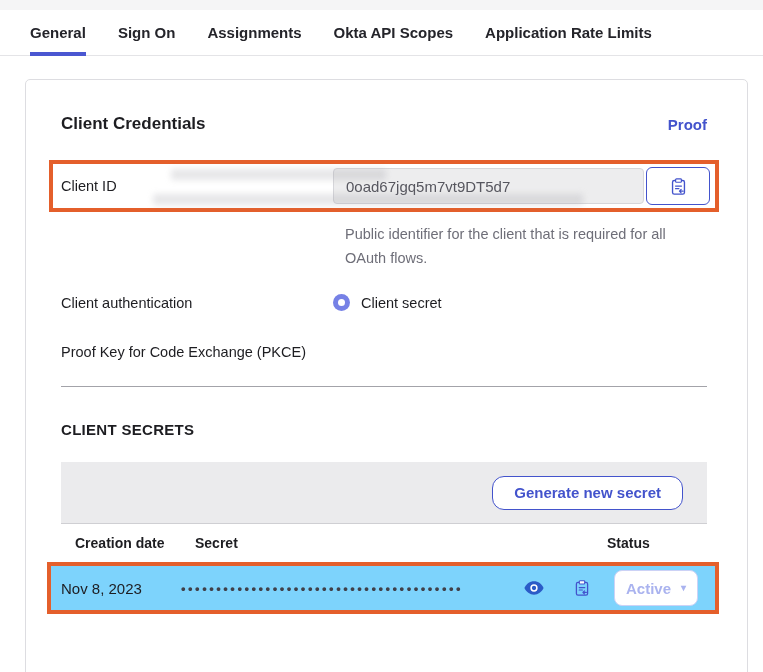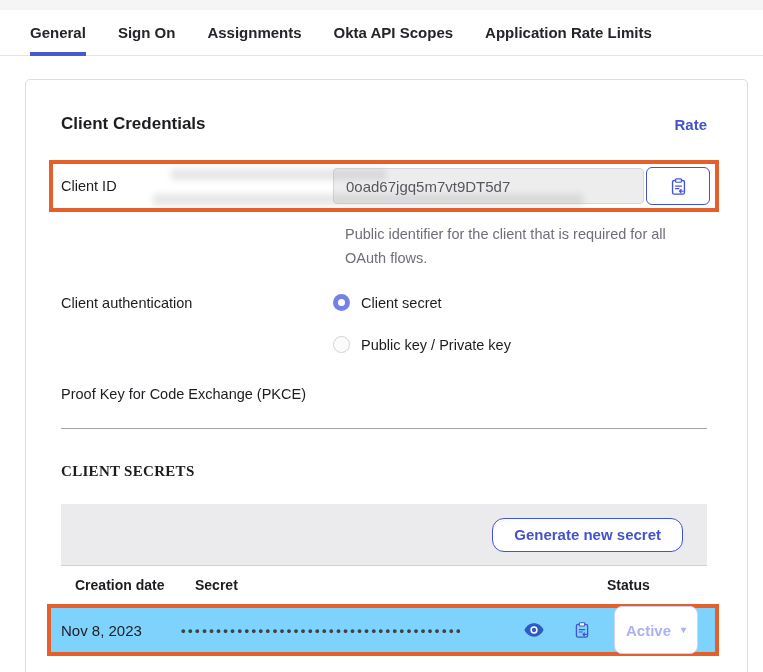--- a/index.html
+++ b/index.html
@@ -62,21 +62,21 @@
   .opt-label{font-size:14.5px;}
   .radio{width:17px;height:17px;border-radius:50%;box-sizing:border-box;
     background:#fbfbfc;border:1px solid #d2d2d7;display:flex;align-items:center;justify-content:center;flex:0 0 auto;}
   .radio.sel{background:#7681e6;border:none;}
   .radio.sel .dot{width:7px;height:7px;border-radius:50%;background:#fff;}
   .checkbox{width:17px;height:17px;border-radius:5px;box-sizing:border-box;
     background:#f4f4f5;border:1px solid #d5d5d9;flex:0 0 auto;}
   .pkce-row{margin-top:32px;}
   .divider{border:none;border-top:1px solid #a3a3a9;margin:26px 0 0 0;}
   
-  .secrets-title{margin-top:34px;font-size:15px;font-weight:700;letter-spacing:.3px;font-family:Liberation Serif, serif;}
+  .secrets-title{margin-top:34px;font-size:15px;font-weight:700;letter-spacing:.3px;}
   .gray-panel{
     margin-top:24px;height:62px;background:#ebebed;border-bottom:1px solid #cfcfd3;
     display:flex;align-items:center;justify-content:flex-end;padding-right:24px;box-sizing:border-box;
   }
   .gen-btn{
     height:34px;padding:0 21px;background:#fff;border:1px solid #4353cc;border-radius:12px;
     color:#4353cc;font-size:15px;font-weight:700;cursor:pointer;
     font-family:"Liberation Sans",sans-serif;
   }
   .thead{display:flex;align-items:center;height:38px;padding:0 14px;font-size:14px;font-weight:700;}
@@ -93,21 +93,21 @@
   }
   .cell-date{flex:0 0 120px;font-size:15px;}
   .dots{
     flex:1;font-size:13px;font-weight:700;letter-spacing:2.5px;color:#404049;
     white-space:nowrap;overflow:hidden;margin-right:8px;line-height:1;
   }
   .icon-btn{background:none;border:none;padding:0;cursor:pointer;display:flex;align-items:center;}
   .gap30{width:30px;flex:0 0 auto;}
   .gap24{width:24px;flex:0 0 auto;}
   .status-btn{
-    flex:0 0 auto;width:84px;height:48px;background:#fff;
+    flex:0 0 auto;width:84px;height:36px;background:#fff;
     border:1px solid #ccd2f6;border-radius:8px;
     color:#aab3ef;font-size:15px;font-weight:700;
     display:flex;align-items:center;justify-content:center;gap:10px;cursor:pointer;
     font-family:"Liberation Sans",sans-serif;
   }
   .caret{font-size:10px;line-height:1;}
 </style>
 </head>
 <body>
 
@@ -118,21 +118,21 @@
   <div class="tab">Sign On</div>
   <div class="tab">Assignments</div>
   <div class="tab">Okta API Scopes</div>
   <div class="tab">Application Rate Limits</div>
 </div>
 
 <div class="card">
 
   <div class="section-head">
     <div class="section-title">Client Credentials</div>
-    <a class="edit-link">Rate</a>
+    <a class="edit-link">Proof</a>
   </div>
 
   <div class="hl-box1">
     <div class="smudge s1"></div>
     <div class="smudge s2"></div>
     <div class="field-label">Client ID</div>
     <div class="idgroup">
       <input class="id-input" readonly="" value="0oad67jgq5m7vt9DT5d7" style="">
       <button class="copy-btn">
         <span style="display:flex;">
@@ -150,24 +150,20 @@
   <div class="help-text">Public identifier for the client that is required for all OAuth flows.</div>
 
   <div class="form-row">
     <div class="field-label">Client authentication</div>
     <div class="opt-stack">
       <div class="opt">
         <span class="radio sel">
             <span class="dot"></span>
           </span>
         <span class="opt-label">Client secret</span>
-      </div>
-      <div class="opt">
-        <span class="radio"></span>
-        <span class="opt-label">Public key / Private key</span>
       </div>
     </div>
   </div>
 
   <div class="form-row pkce-row">
     <div class="field-label">Proof Key for Code Exchange (PKCE)</div>
   </div>
 
   <hr class="divider">
 

